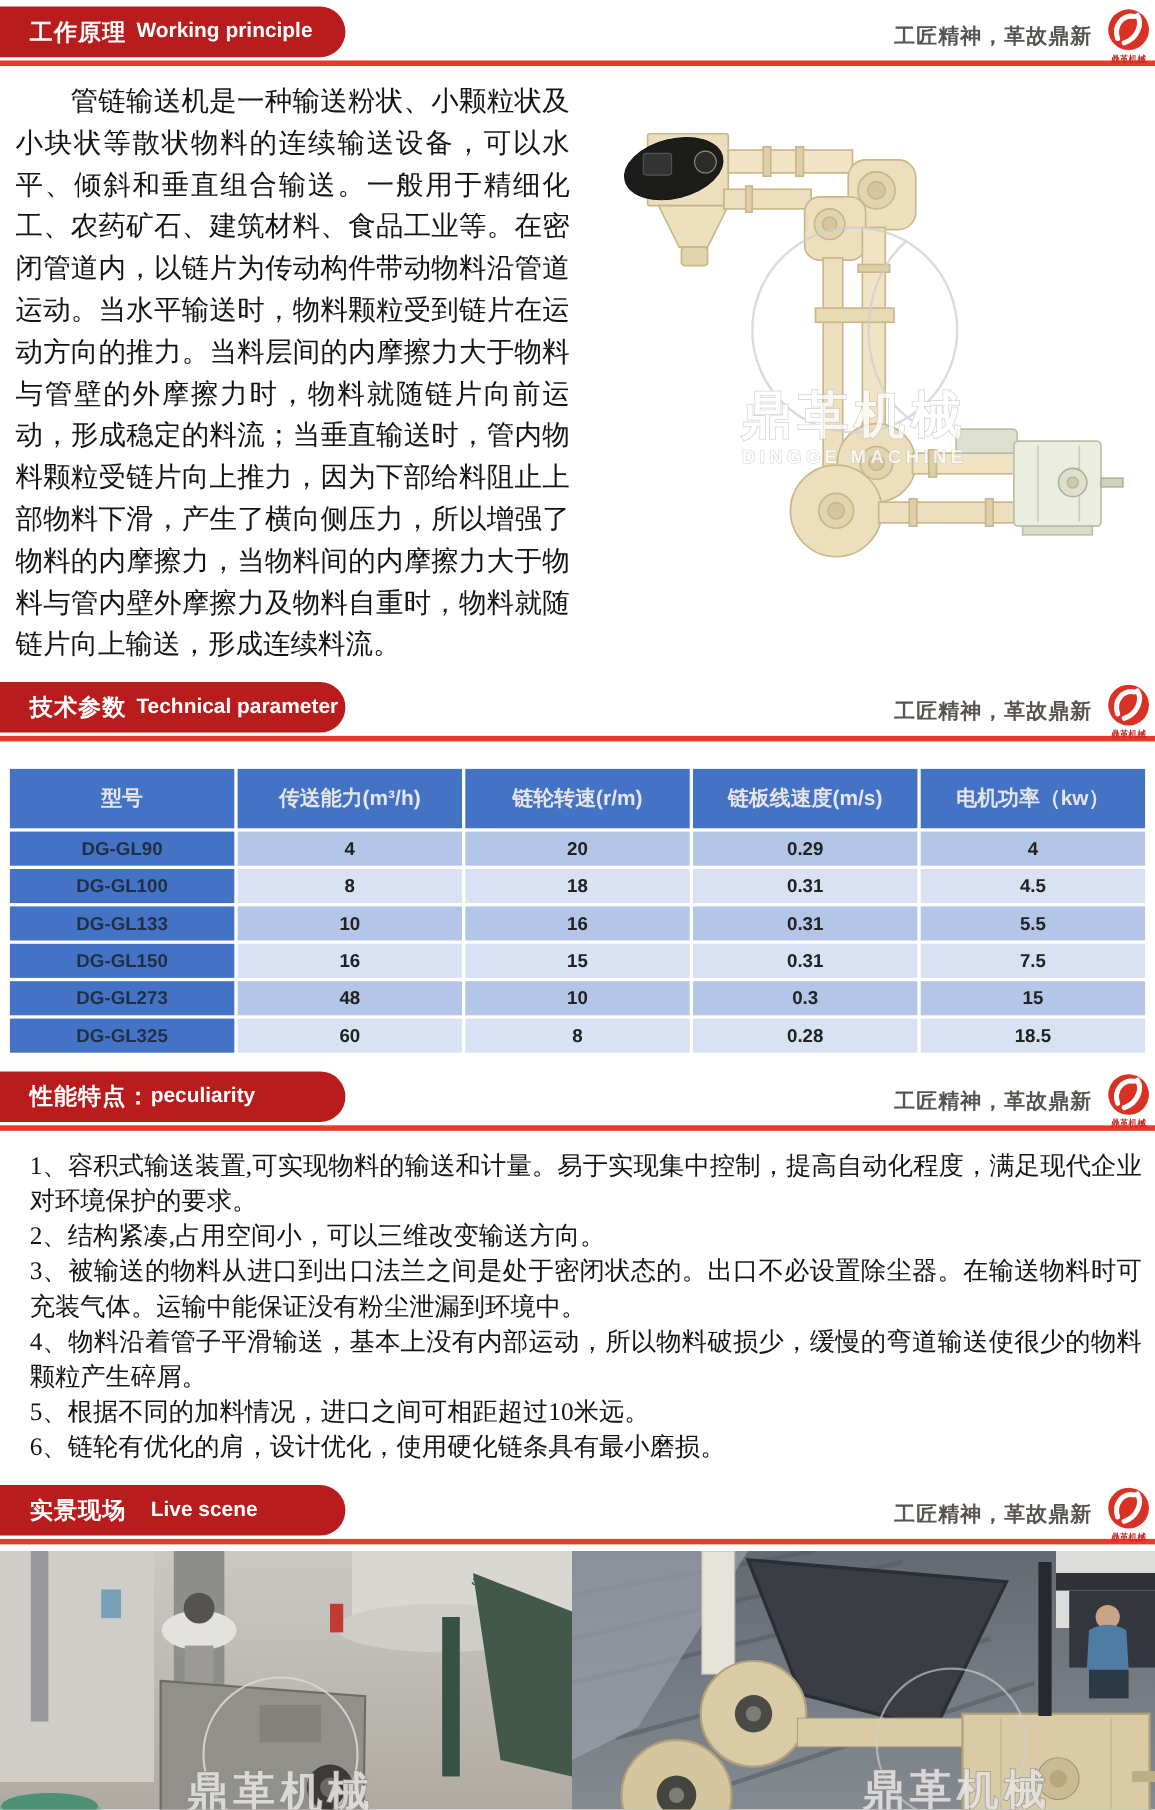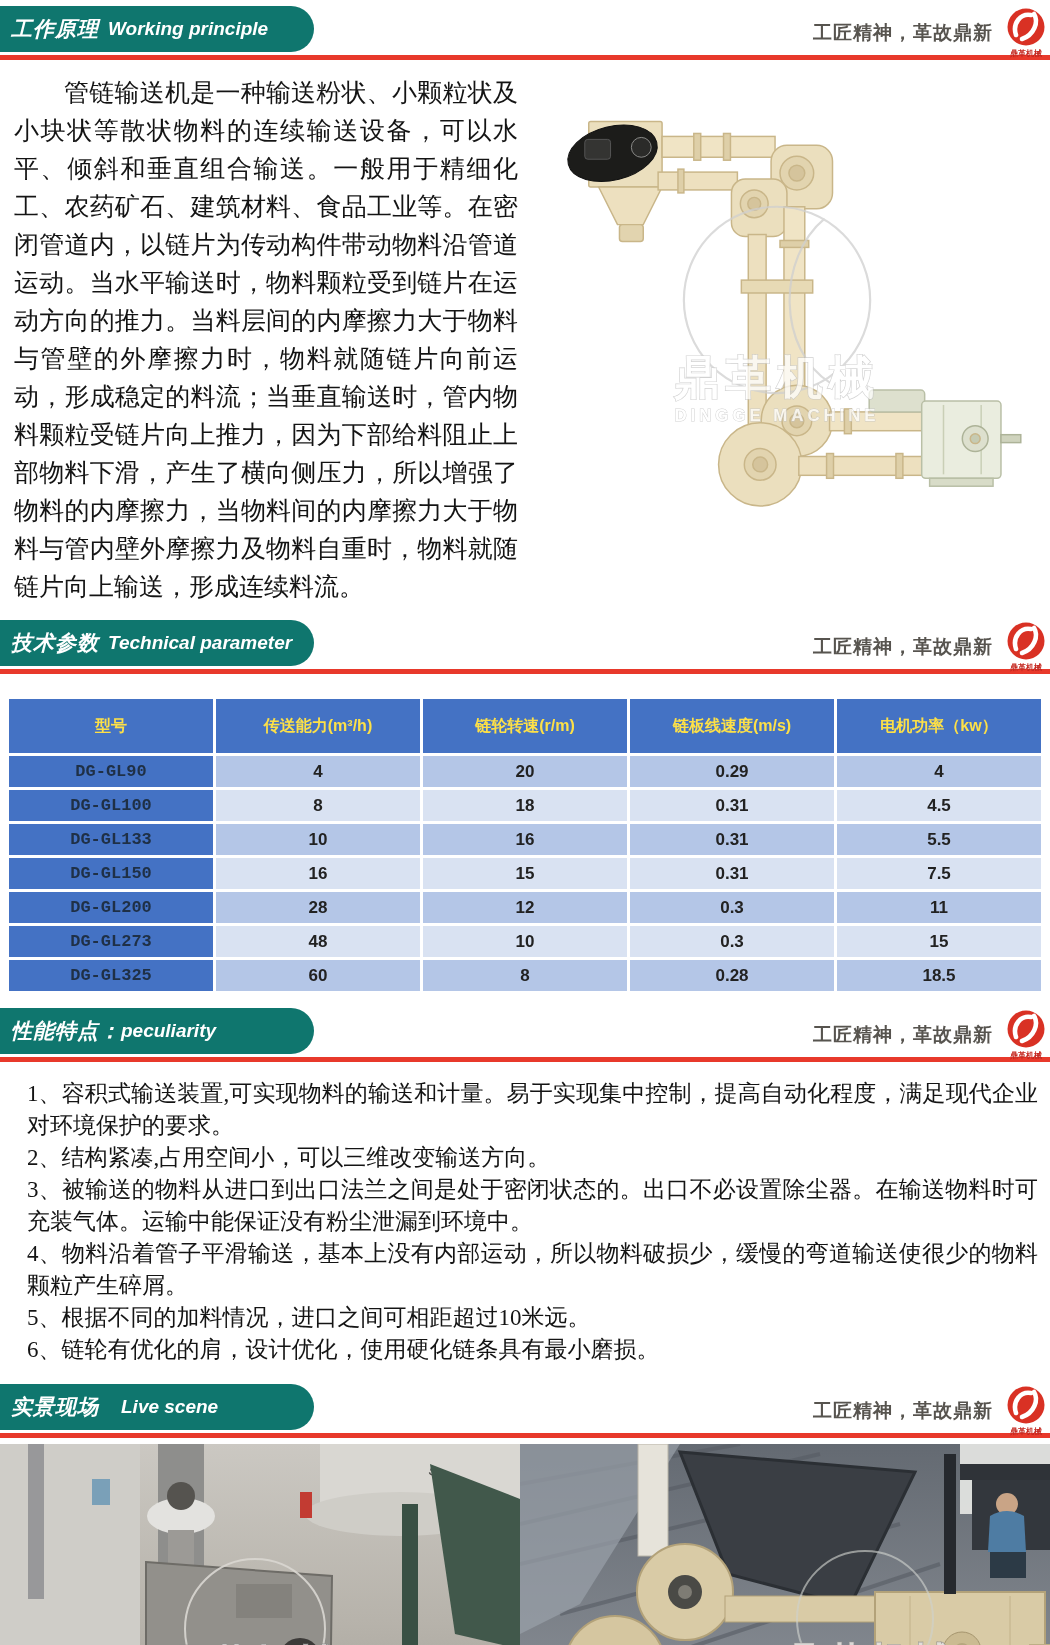--- a/index.html
+++ b/index.html
@@ -4,24 +4,23 @@
 <style>
   html,body { margin:0; padding:0; }
   body {
     width:1050px; height:1645px; background:#ffffff; overflow:hidden;
     font-family:"Liberation Sans","DejaVu Sans",sans-serif;
   }
   
   .sec { position:relative; height:60px; }
   .sec .banner {
     position:absolute; left:0; top:6px; width:314px; height:46px;
-    background:#0f766e; border-radius:0 24px 24px 0;
-    display:flex; align-items:center; padding-left:11px; box-sizing:border-box;
+    background:#b91c1c; border-radius:0 24px 24px 0;
+    display:flex; align-items:center; padding-left:27px; box-sizing:border-box;
     color:#fff;
-    font-style:italic;
   }
   .banner-cn { font-size:21px; font-weight:bold; letter-spacing:1px; }
   .banner-en { font-size:19px; font-weight:bold; margin-left:9px; }
   .banner-en.no-gap { margin-left:0; }
   .banner-en.wide-gap { margin-left:22px; }
   .sec .underline { position:absolute; left:0; top:55px; width:100%; height:5px; background:#E8392B; }
   .sec .right { position:absolute; right:1px; top:8px; display:flex; align-items:flex-start; }
   .slogan-text { font-size:19px; font-weight:bold; color:#57544F; letter-spacing:1px; margin-top:12px; margin-right:10px; }
   .logo { width:46px; height:52px; }
 
@@ -33,24 +32,24 @@
     text-indent:2em;
   }
   .machine-wrap { flex:1; height:436px; }
 
   
   table.params {
     width:1038px; margin:22px 6px 0 6px; border-collapse:separate; border-spacing:3px;
     table-layout:fixed;
   }
   table.params th {
-    background:#4472C4; color:#fde047; font-size:16px; font-weight:bold; height:52px;
+    background:#4472C4; color:#e5e5e5; font-size:19px; font-weight:bold; height:52px;
   }
   table.params td { text-align:center; height:29px; font-size:17px; }
-  td.model { background:#4472C4; color:#1F3046; font-weight:bold; font-size:16px;font-family:Liberation Mono, monospace; }
+  td.model { background:#4472C4; color:#1F3046; font-weight:bold; font-size:16px; }
   tbody tr:nth-child(odd) td.val { background:#B4C6E7; }
   tbody tr:nth-child(even) td.val { background:#D9E2F2; }
   td.val { color:#222; font-weight:600; }
 
   
   .features {
     padding:16px 12px 0 27px; font-family:"Liberation Serif","DejaVu Serif",serif;
     font-size:23px; line-height:32px; color:#141414; text-align:justify;
   }
 
@@ -198,27 +197,20 @@
       <td class="val">16</td>
       <td class="val">0.31</td>
       <td class="val">5.5</td>
     </tr>
     <tr>
       <td class="model">DG-GL150</td>
       <td class="val">16</td>
       <td class="val">15</td>
       <td class="val">0.31</td>
       <td class="val">7.5</td>
-    </tr>
-    <tr>
-      <td class="model">DG-GL200</td>
-      <td class="val">28</td>
-      <td class="val">12</td>
-      <td class="val">0.3</td>
-      <td class="val">11</td>
     </tr>
     <tr>
       <td class="model">DG-GL273</td>
       <td class="val">48</td>
       <td class="val">10</td>
       <td class="val">0.3</td>
       <td class="val">15</td>
     </tr>
     <tr>
       <td class="model">DG-GL325</td>

